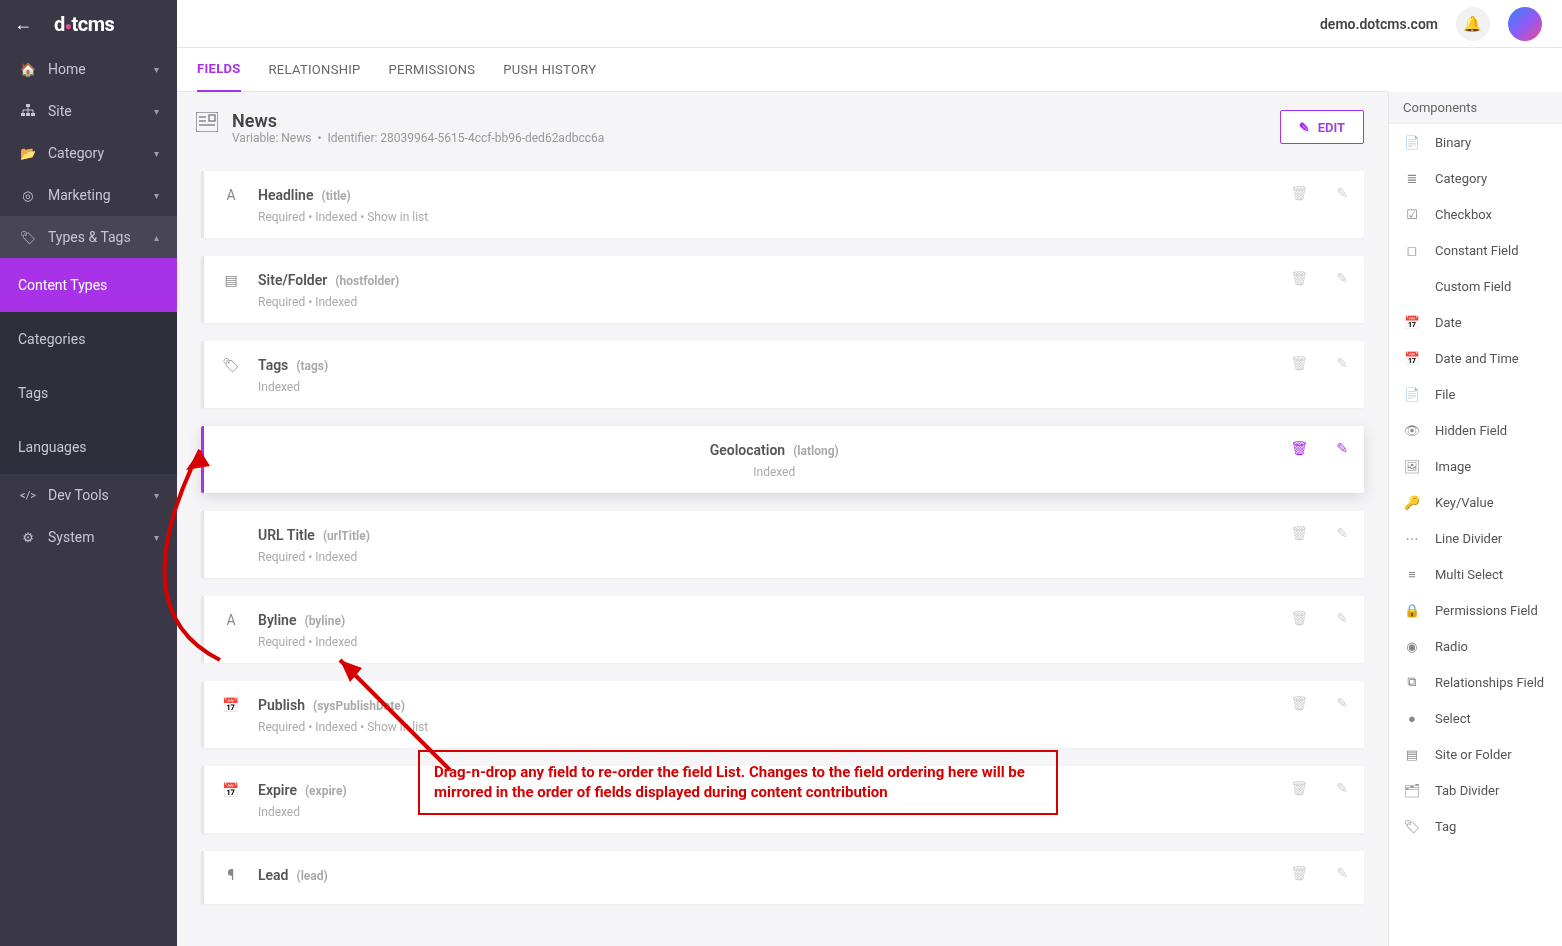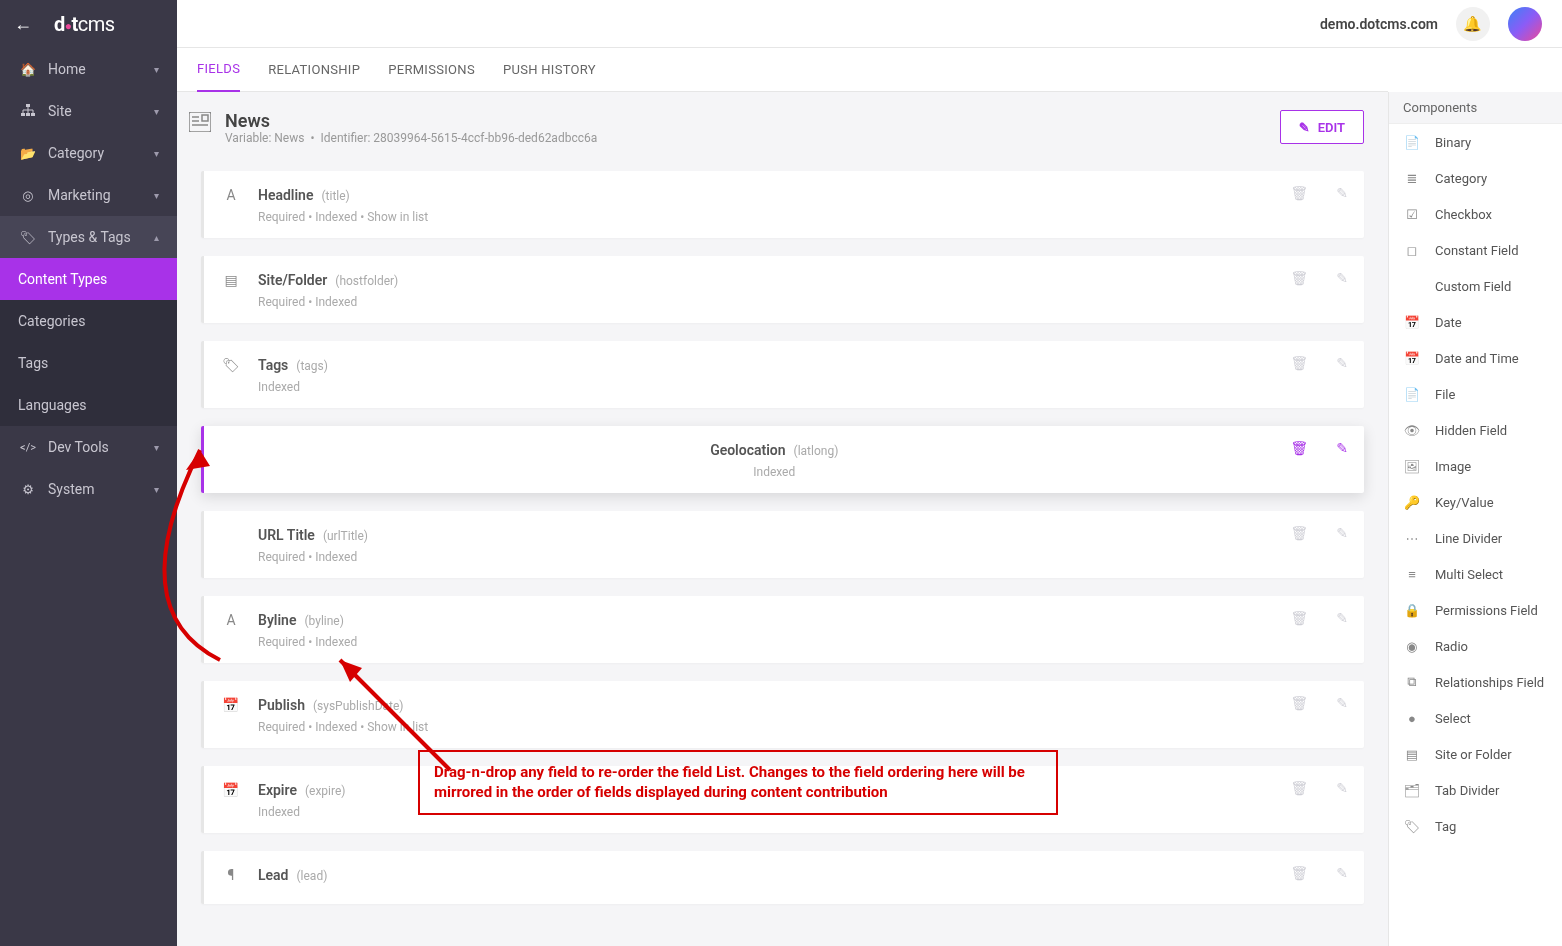--- a/index.html
+++ b/index.html
@@ -5,60 +5,60 @@
 * { margin:0; padding:0; box-sizing:border-box; font-family: -apple-system, BlinkMacSystemFont, "Segoe UI", Roboto, Arial, sans-serif; }
 body { background:#fff; width:1562px; height:946px; overflow:hidden; position:relative; }
 
 
 .topbar { position:absolute; top:0; left:0; right:0; height:48px; display:flex; align-items:center; }
 .topbar-left { width:177px; height:48px; background:#3A3847; display:flex; align-items:center; padding:0 14px; color:#fff; }
 .back-arrow { font-size:18px; margin-right:22px; color:#fff; cursor:pointer; }
 .logo { font-size:20px; font-weight:700; letter-spacing:-0.5px; }
 .logo .d1 { color:#fff; }
 .logo .dot { color:#EC4899; }
-.logo .cms { color:#fff; font-weight:400; }
+.logo .cms { color:#fff; font-weight:700; }
 .topbar-right { flex:1; height:48px; background:#fff; border-bottom:1px solid #e6e6e6; display:flex; align-items:center; justify-content:flex-end; padding-right:20px; gap:18px; }
 .domain { font-size:14px; color:#444; font-weight:600; }
 .bell { width:34px; height:34px; border-radius:50%; background:#f1f1f1; display:flex; align-items:center; justify-content:center; color:#888; font-size:15px; }
 .avatar { width:34px; height:34px; border-radius:50%; background: linear-gradient(135deg,#3b82f6 0%, #8b5cf6 50%, #ec4899 100%); }
 
 
 .sidebar { position:absolute; top:48px; left:0; bottom:0; width:177px; background:#3A3847; color:#C8C6D0; font-size:14px;}
 .nav-item { display:flex; align-items:center; padding:0 18px; height:42px; cursor:pointer; position:relative; }
 .nav-item .icon { width:20px; display:inline-flex; justify-content:center; margin-right:10px; font-size:13px; color:#C8C6D0;}
 .nav-item .label { flex:1; color:#C8C6D0; }
 .nav-item .caret { font-size:10px; color:#9d9aac; }
 .nav-sub { background:#2F2E3B; }
-.nav-sub .nav-item { height:42px; }
+.nav-sub .nav-item { height:54px; }
 .nav-sub .nav-item.active { background:#A832E8; color:#fff; }
 .nav-sub .nav-item.active .label{ color:#fff; }
 .nav-item.types-tags { background:#474556; }
 
 
 .tabs { position:absolute; top:48px; left:177px; right:174px; height:44px; background:#fff; border-bottom:1px solid #e6e6e6; display:flex; align-items:center; padding:0 20px; gap:28px; font-size:13px; color:#666; }
 .tabs .tab { height:44px; display:flex; align-items:center; cursor:pointer; letter-spacing:0.3px; }
-.tabs .tab.active { color:#A832E8; border-bottom:2px solid #A832E8; font-weight:400; }
+.tabs .tab.active { color:#A832E8; border-bottom:2px solid #A832E8; font-weight:700; }
 
 
 .content { position:absolute; top:92px; left:177px; right:174px; bottom:0; background:#f5f5f7; overflow:auto; }
-.ch { padding:18px 24px 8px 12px; display:flex; align-items:flex-start; }
+.ch { padding:18px 24px 8px 19px; display:flex; align-items:flex-start; }
 .ch-icon { width:22px; height:22px; margin-top:2px; margin-right:14px; color:#777; }
 .ch-title { font-size:18px; font-weight:600; color:#444; }
 .ch-sub { font-size:12px; color:#999; }
 .ch-sub .sep { margin:0 6px; }
 .edit-btn { margin-left:auto; border:1px solid #A832E8; color:#A832E8; background:#fff; height:34px; padding:0 18px; font-size:13px; font-weight:600; border-radius:2px; display:flex; align-items:center; gap:8px; cursor:pointer; }
 
 
 .fields { padding:18px 24px 60px 24px; }
 .field-card { background:#fff; border-radius:2px; border-left:3px solid #e6e6e6; padding:14px 16px 14px 16px; margin-bottom:18px; display:flex; align-items:flex-start; box-shadow:0 1px 2px rgba(0,0,0,0.03);}
 .field-card.drag { border-left:3px solid #A832E8; box-shadow:0 4px 14px rgba(0,0,0,0.12);text-align:center; }
 .field-icon { width:22px; text-align:center; color:#888; font-size:14px; margin-right:16px; margin-top:2px;}
 .field-body { flex:1; }
 .field-name { font-size:14px; color:#555; font-weight:600; }
-.field-var { font-size:12px; color:#aaa; margin-left:4px; font-weight:400;}
+.field-var { font-size:12px; color:#aaa; margin-left:4px; font-weight:700;}
 .field-meta { font-size:12px; color:#aaa; margin-top:6px; }
 .field-actions { display:flex; gap:28px; color:#cfcfd6; font-size:14px; }
 .field-actions span { cursor:pointer; }
 .field-card.drag .field-actions { color:#A832E8; }
 
 
 .rightpanel { position:absolute; top:92px; right:0; bottom:0; width:174px; background:#fff; border-left:1px solid #e6e6e6; overflow:auto; }
 .rp-header { height:32px; display:flex; align-items:center; padding:0 14px; font-size:13px; color:#666; background:#f5f5f7; border-bottom:1px solid #eee; }
 .rp-item { display:flex; align-items:center; gap:14px; height:36px; padding:0 14px; font-size:13px; color:#555; cursor:grab; }
 .rp-item .i { width:18px; text-align:center; color:#888; font-size:13px; }

